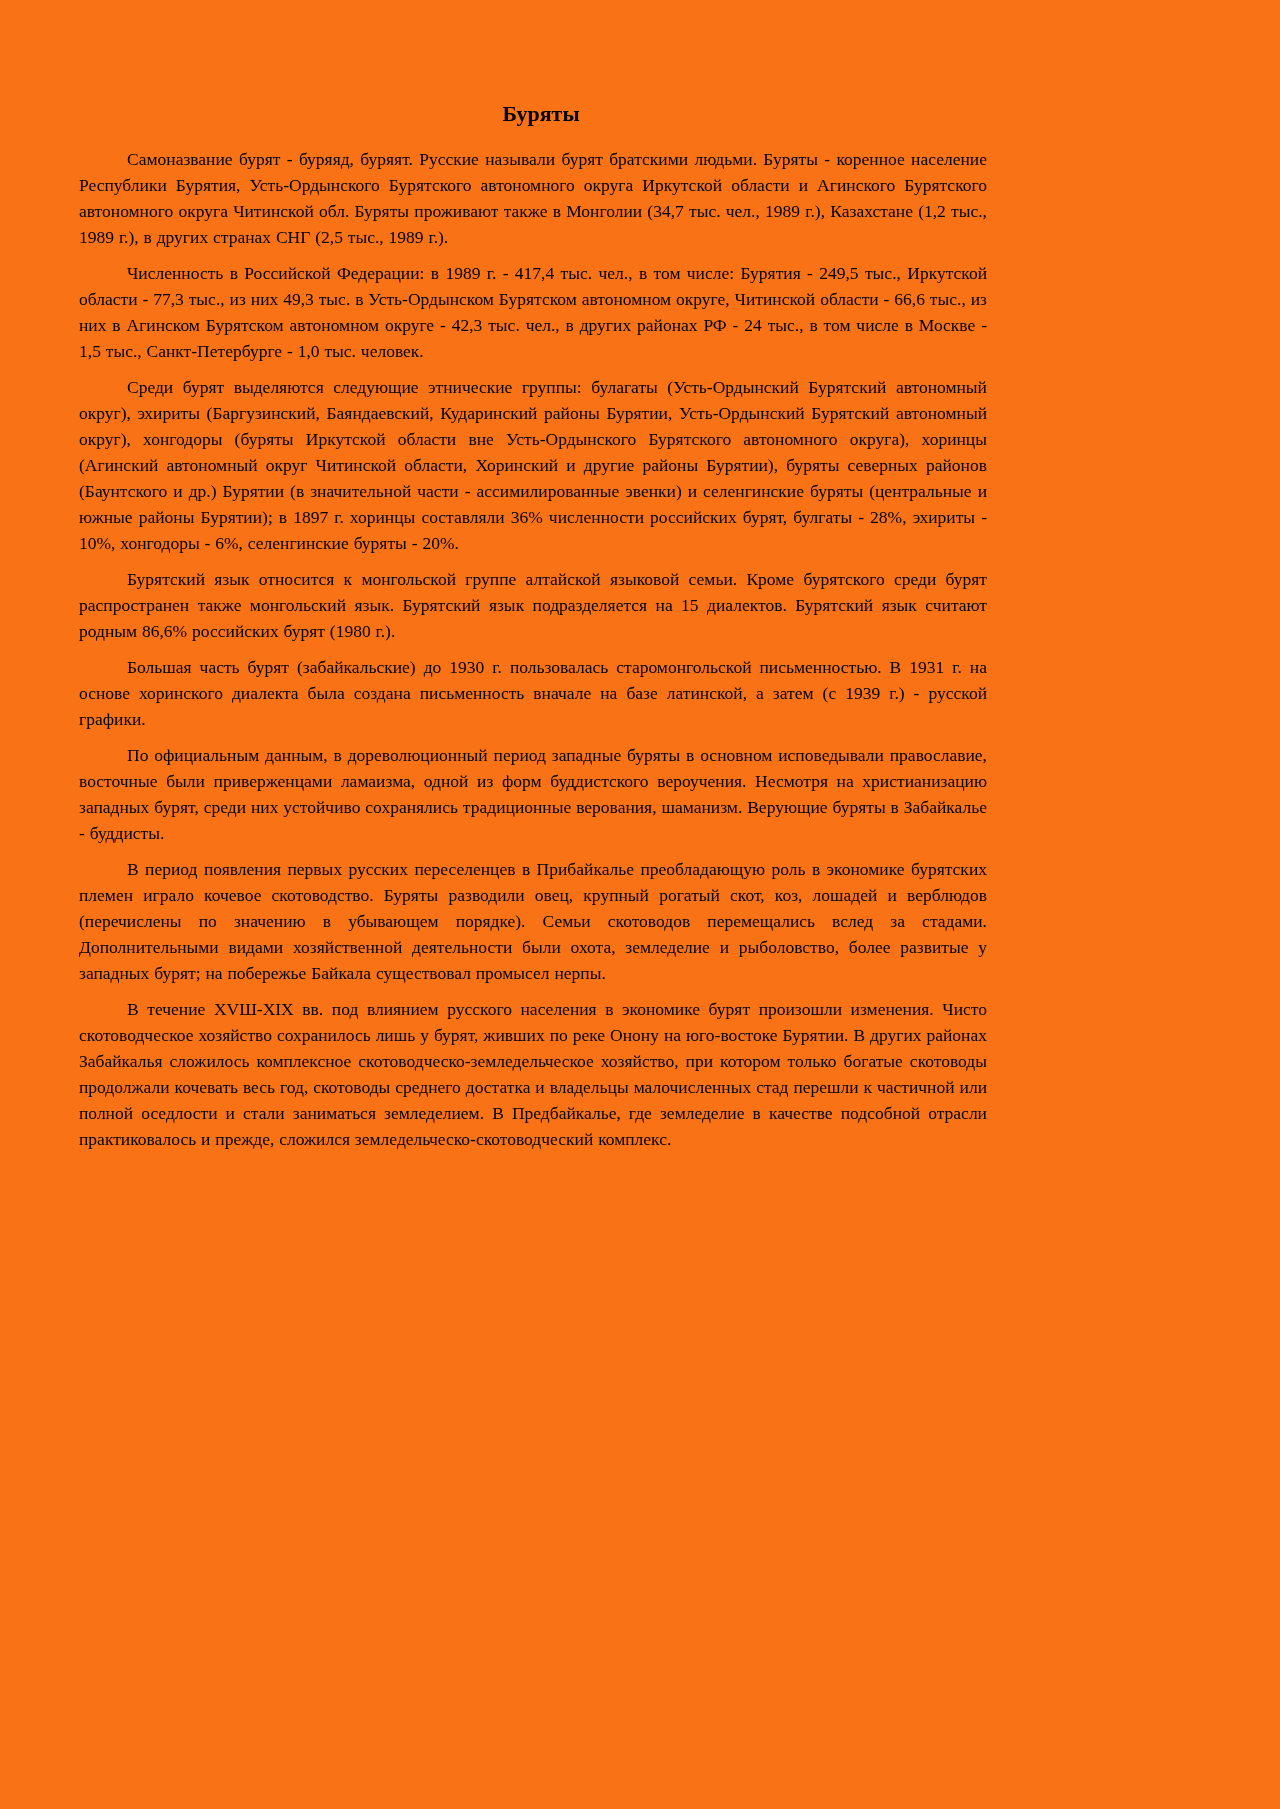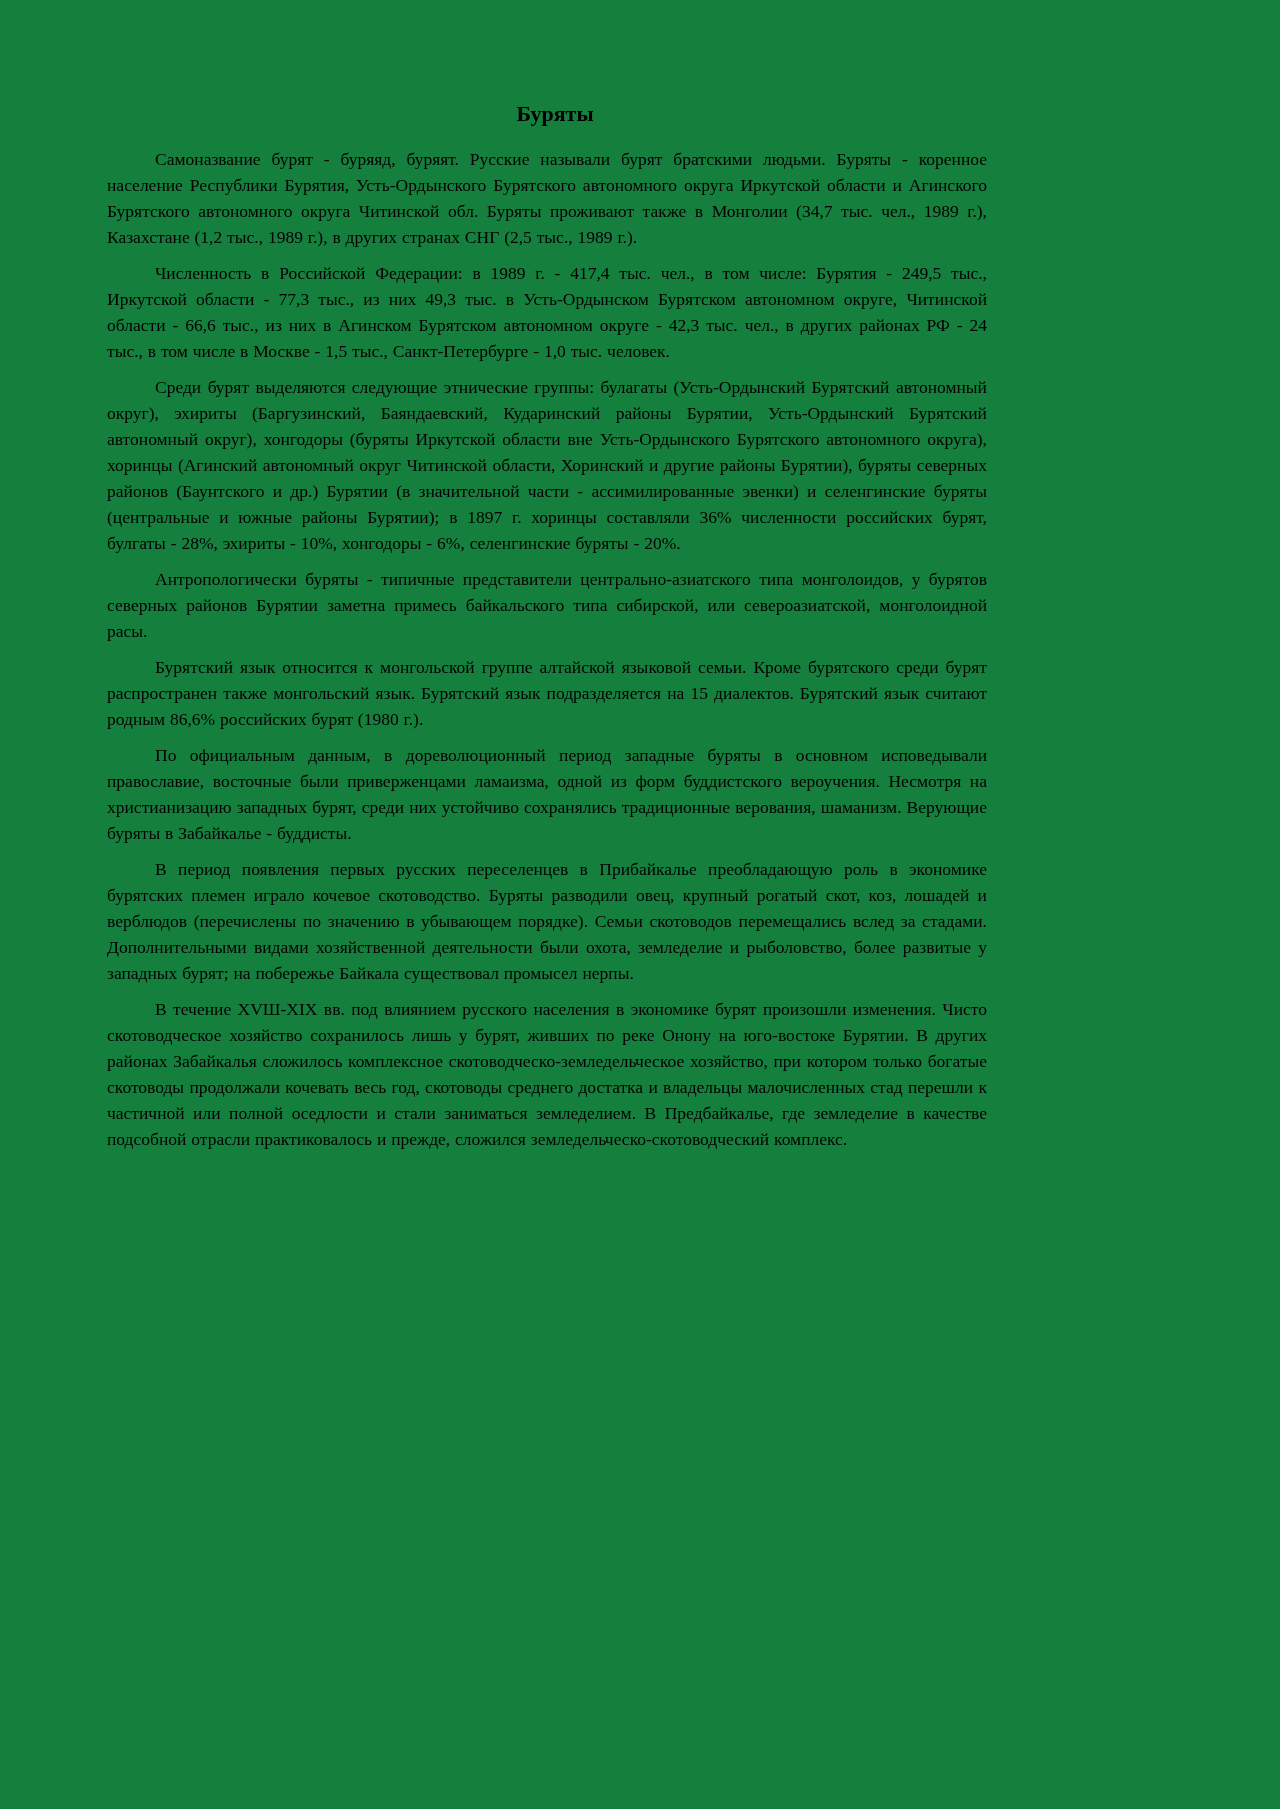--- a/index.html
+++ b/index.html
@@ -12,22 +12,22 @@
     height: 1809px;
     font-family: "Liberation Serif", "DejaVu Serif", serif;
     color: #000000;
     box-sizing: border-box;
     overflow: hidden;
   }
   .page {
     box-sizing: border-box;
     width: 1280px;
     min-height: 1809px;
-    padding: 100px 277px 60px 107px; 
-    background: #15803d;
+    padding: 100px 277px 60px 79px; 
+    background: #f97316;
   }
   .doc-title {
     font-size: 22px;
     font-weight: bold;
     text-align: center;
     margin: 0 0 18px 0;
     line-height: 28px;
   }
   .doc-body p {
     font-size: 17.5px;
@@ -40,19 +40,19 @@
 </style>
 </head>
 <body>
 
 <div class="page">
   <h1 class="doc-title">Буряты</h1>
   <div class="doc-body" id="doc-body">
       <p>Самоназвание бурят - буряяд, буряят. Русские называли бурят братскими людьми. Буряты - коренное население Республики Бурятия, Усть-Ордынского Бурятского автономного округа Иркутской области и Агинского Бурятского автономного округа Читинской обл. Буряты проживают также в Монголии (34,7 тыс. чел., 1989 г.), Казахстане (1,2 тыс., 1989 г.), в других странах СНГ (2,5 тыс., 1989 г.).</p>
       <p>Численность в Российской Федерации: в 1989 г. - 417,4 тыс. чел., в том числе: Бурятия - 249,5 тыс., Иркутской области - 77,3 тыс., из них 49,3 тыс. в Усть-Ордынском Бурятском автономном округе, Читинской области - 66,6 тыс., из них в Агинском Бурятском автономном округе - 42,3 тыс. чел., в других районах РФ - 24 тыс., в том числе в Москве - 1,5 тыс., Санкт-Петербурге - 1,0 тыс. человек.</p>
       <p>Среди бурят выделяются следующие этнические группы: булагаты (Усть-Ордынский Бурятский автономный округ), эхириты (Баргузинский, Баяндаевский, Кударинский районы Бурятии, Усть-Ордынский Бурятский автономный округ), хонгодоры (буряты Иркутской области вне Усть-Ордынского Бурятского автономного округа), хоринцы (Агинский автономный округ Читинской области, Хоринский и другие районы Бурятии), буряты северных районов (Баунтского и др.) Бурятии (в значительной части - ассимилированные эвенки) и селенгинские буряты (центральные и южные районы Бурятии); в 1897 г. хоринцы составляли 36% численности российских бурят, булгаты - 28%, эхириты - 10%, хонгодоры - 6%, селенгинские буряты - 20%.</p>
-      <p>Антропологически буряты - типичные представители центрально-азиатского типа монголоидов, у бурятов северных районов Бурятии заметна примесь байкальского типа сибирской, или североазиатской, монголоидной расы.</p>
       <p>Бурятский язык относится к монгольской группе алтайской языковой семьи. Кроме бурятского среди бурят распространен также монгольский язык. Бурятский язык подразделяется на 15 диалектов. Бурятский язык считают родным 86,6% российских бурят (1980 г.).</p>
+      <p>Большая часть бурят (забайкальские) до 1930 г. пользовалась старомонгольской письменностью. В 1931 г. на основе хоринского диалекта была создана письменность вначале на базе латинской, а затем (с 1939 г.) - русской графики.</p>
       <p>По официальным данным, в дореволюционный период западные буряты в основном исповедывали православие, восточные были приверженцами ламаизма, одной из форм буддистского вероучения. Несмотря на христианизацию западных бурят, среди них устойчиво сохранялись традиционные верования, шаманизм. Верующие буряты в Забайкалье - буддисты.</p>
       <p>В период появления первых русских переселенцев в Прибайкалье преобладающую роль в экономике бурятских племен играло кочевое скотоводство. Буряты разводили овец, крупный рогатый скот, коз, лошадей и верблюдов (перечислены по значению в убывающем порядке). Семьи скотоводов перемещались вслед за стадами. Дополнительными видами хозяйственной деятельности были охота, земледелие и рыболовство, более развитые у западных бурят; на побережье Байкала существовал промысел нерпы.</p>
       <p>В течение XVШ-XIX вв. под влиянием русского населения в экономике бурят произошли изменения. Чисто скотоводческое хозяйство сохранилось лишь у бурят, живших по реке Онону на юго-востоке Бурятии. В других районах Забайкалья сложилось комплексное скотоводческо-земледельческое хозяйство, при котором только богатые скотоводы продолжали кочевать весь год, скотоводы среднего достатка и владельцы малочисленных стад перешли к частичной или полной оседлости и стали заниматься земледелием. В Предбайкалье, где земледелие в качестве подсобной отрасли практиковалось и прежде, сложился земледельческо-скотоводческий комплекс.</p>
     </div>
 </div>
 
 </body></html>

